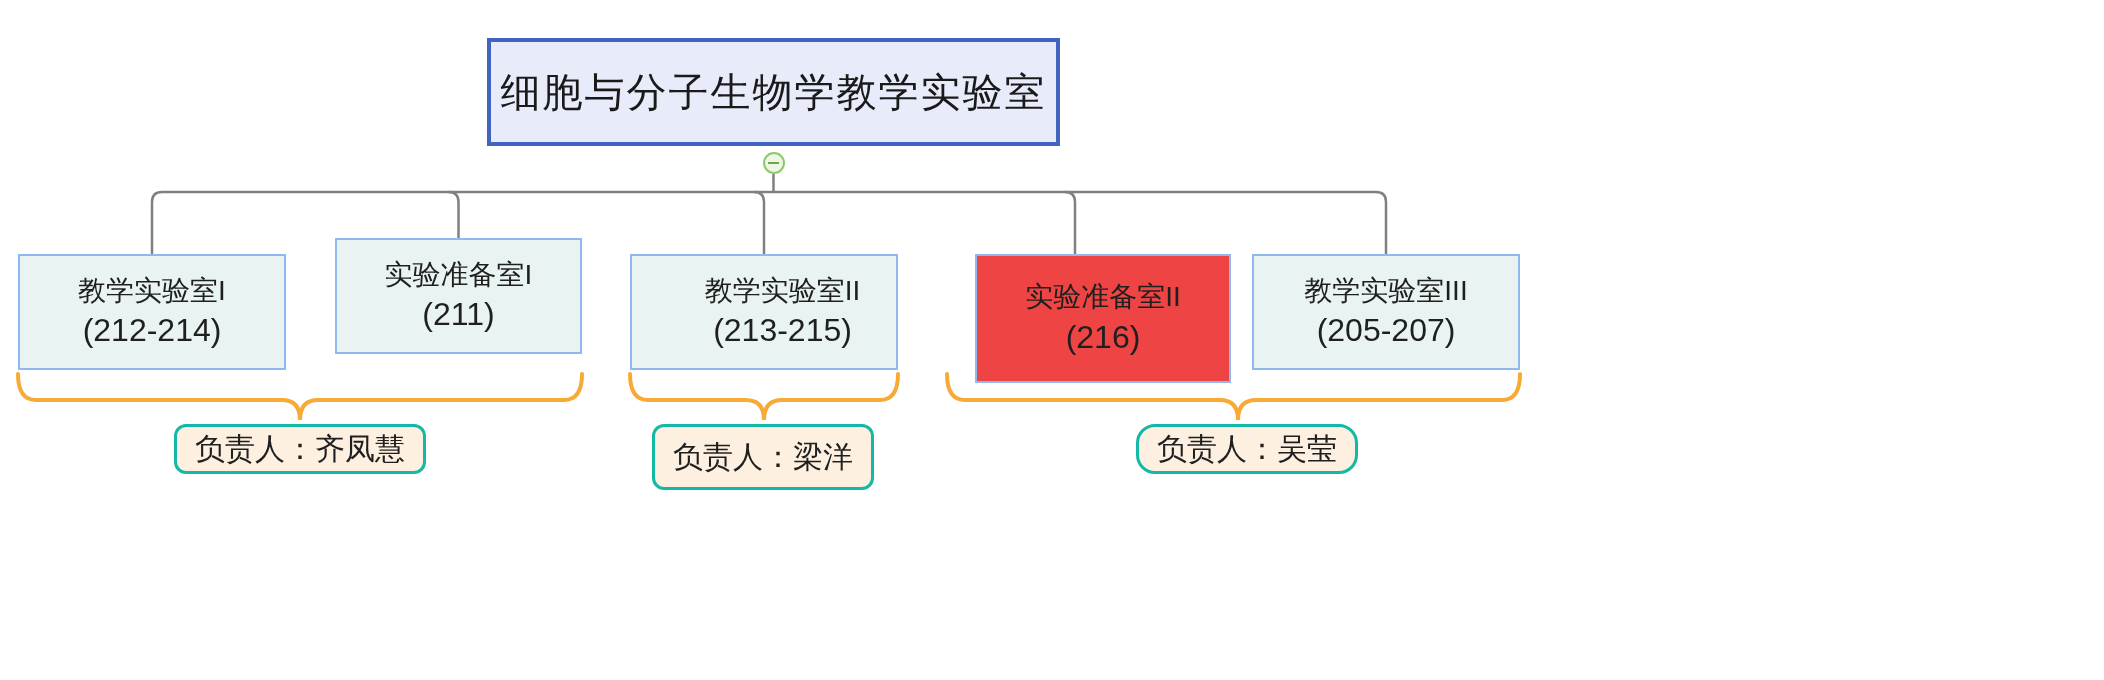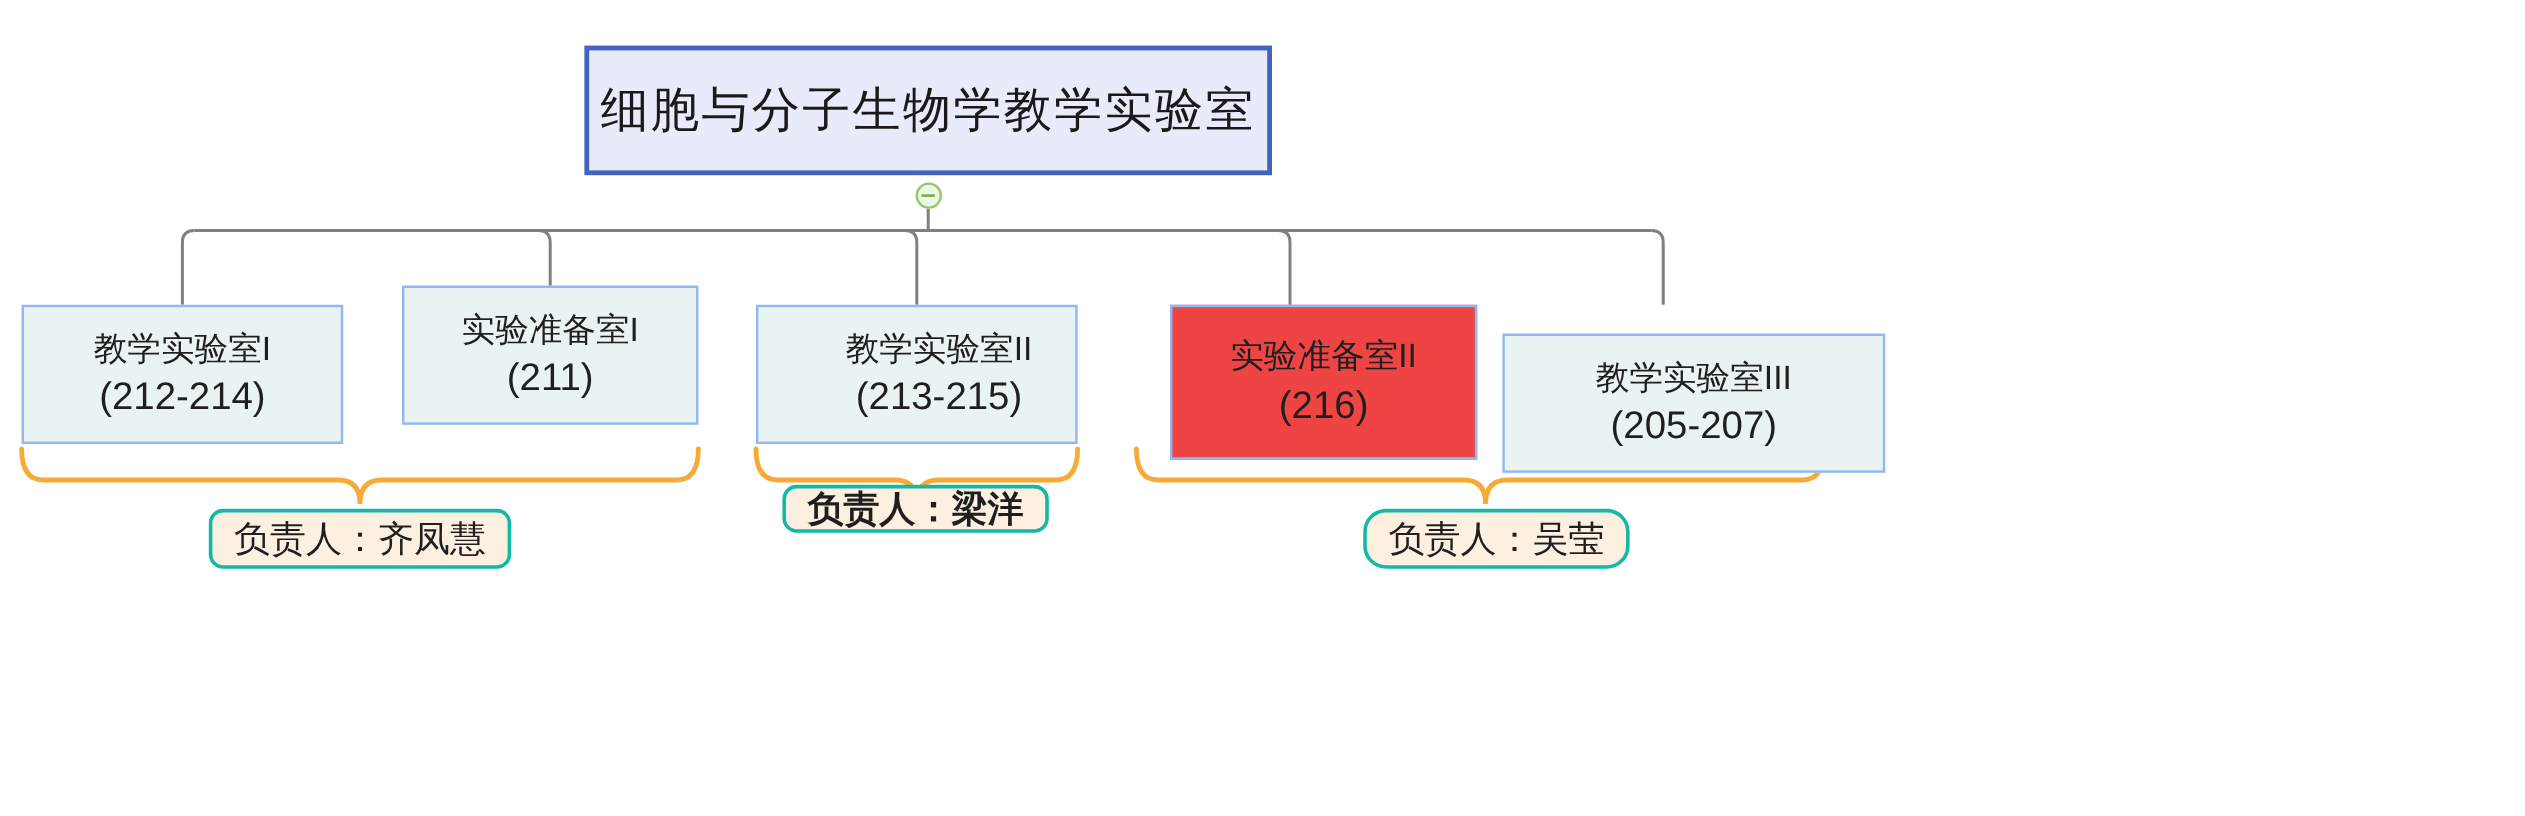--- a/index.html
+++ b/index.html
@@ -150,25 +150,25 @@
         <div class="child-line2">(211)</div>
       </div>
       <div class="child-node" style="left: 630px; top: 254px; width: 268px; height: 116px; border-color: rgb(143, 185, 240); background: rgb(233, 243, 242); padding-left: 37px;">
         <div class="child-line1">教学实验室II</div>
         <div class="child-line2">(213-215)</div>
       </div>
       <div class="child-node" style="left: 947px; top: 254px; width: 256px; height: 129px; border-color: rgb(143, 185, 240); background: #ef4444; margin-left: 28px;">
         <div class="child-line1">实验准备室II</div>
         <div class="child-line2">(216)</div>
       </div>
-      <div class="child-node" style="left: 1252px; top: 254px; width: 319px; height: 116px; border-color: rgb(143, 185, 240); background: rgb(233, 243, 242); margin-top: 24px;">
+      <div class="child-node" style="left: 1252px; top: 254px; width: 268px; height: 116px; border-color: rgb(143, 185, 240); background: rgb(233, 243, 242);">
         <div class="child-line1">教学实验室III</div>
         <div class="child-line2">(205-207)</div>
       </div>
     </div>
 
   <div id="labels-host">
       <div class="owner-label" style="left: 174px; top: 424px; min-width: 250px; height: 50px;">负责人：齐凤慧</div>
-      <div class="owner-label" style="left: 652px; top: 404px; min-width: 222px; height: 40px; font-weight: bold;">负责人：梁洋</div>
+      <div class="owner-label" style="left: 652px; top: 424px; min-width: 222px; height: 66px;">负责人：梁洋</div>
       <div class="owner-label" style="left: 1136px; top: 424px; min-width: 208px; height: 50px; border-radius: 19px;">负责人：吴莹</div>
     </div>
 
 </div>
 
 </body></html>

